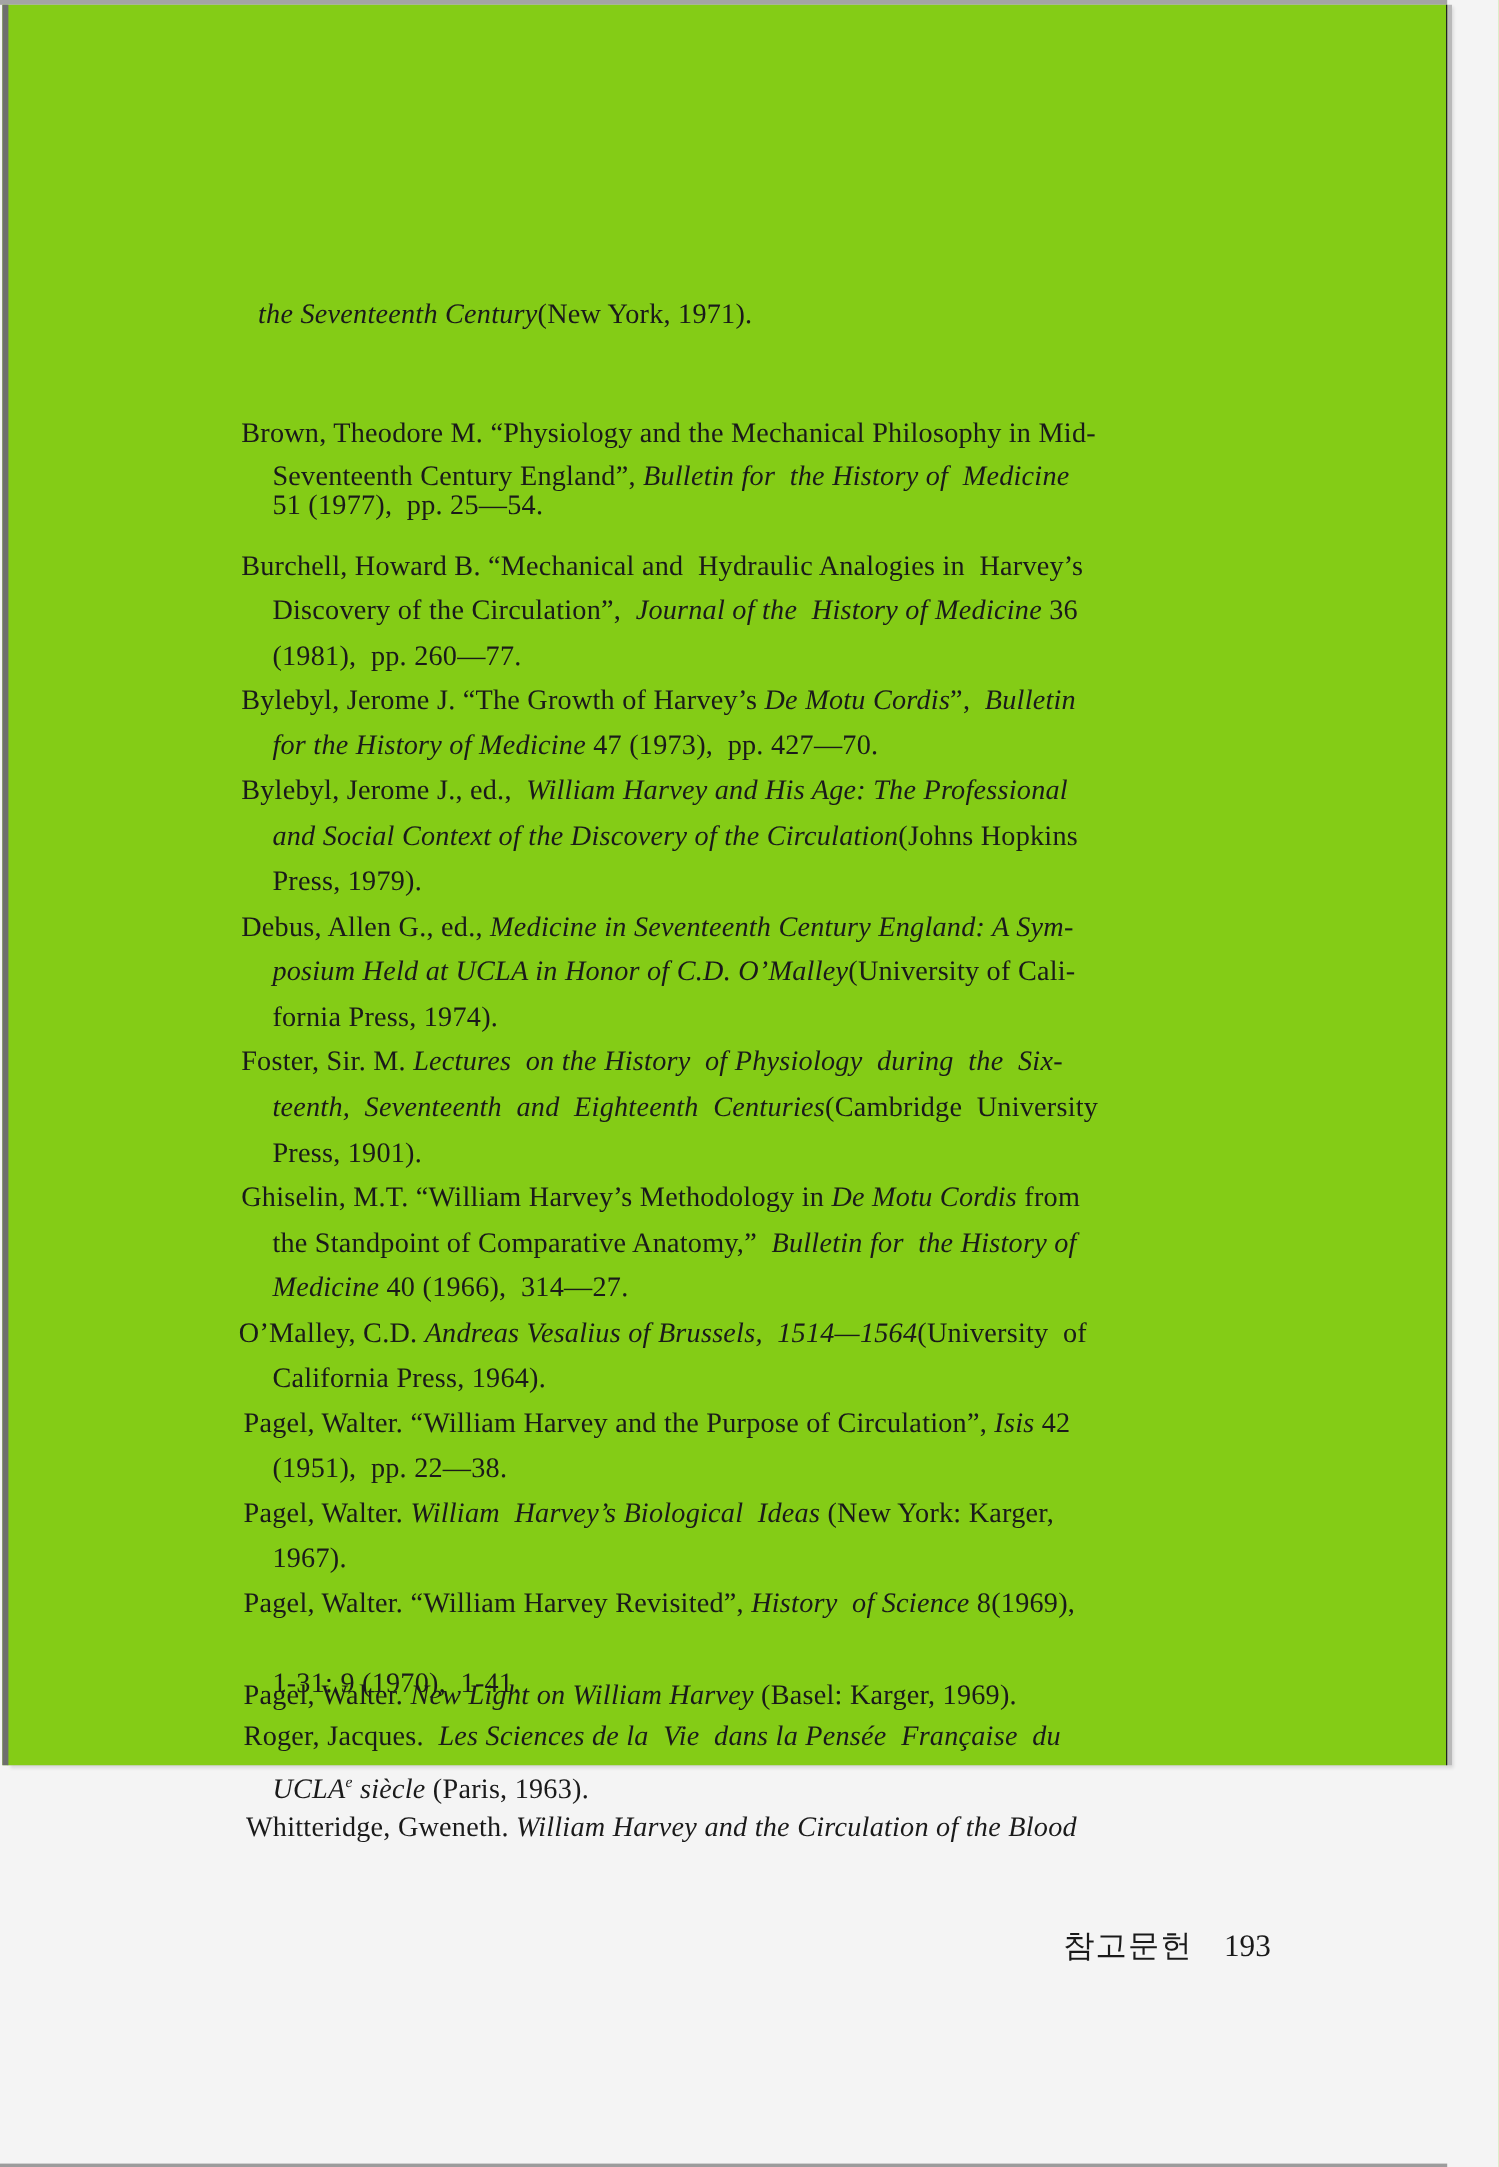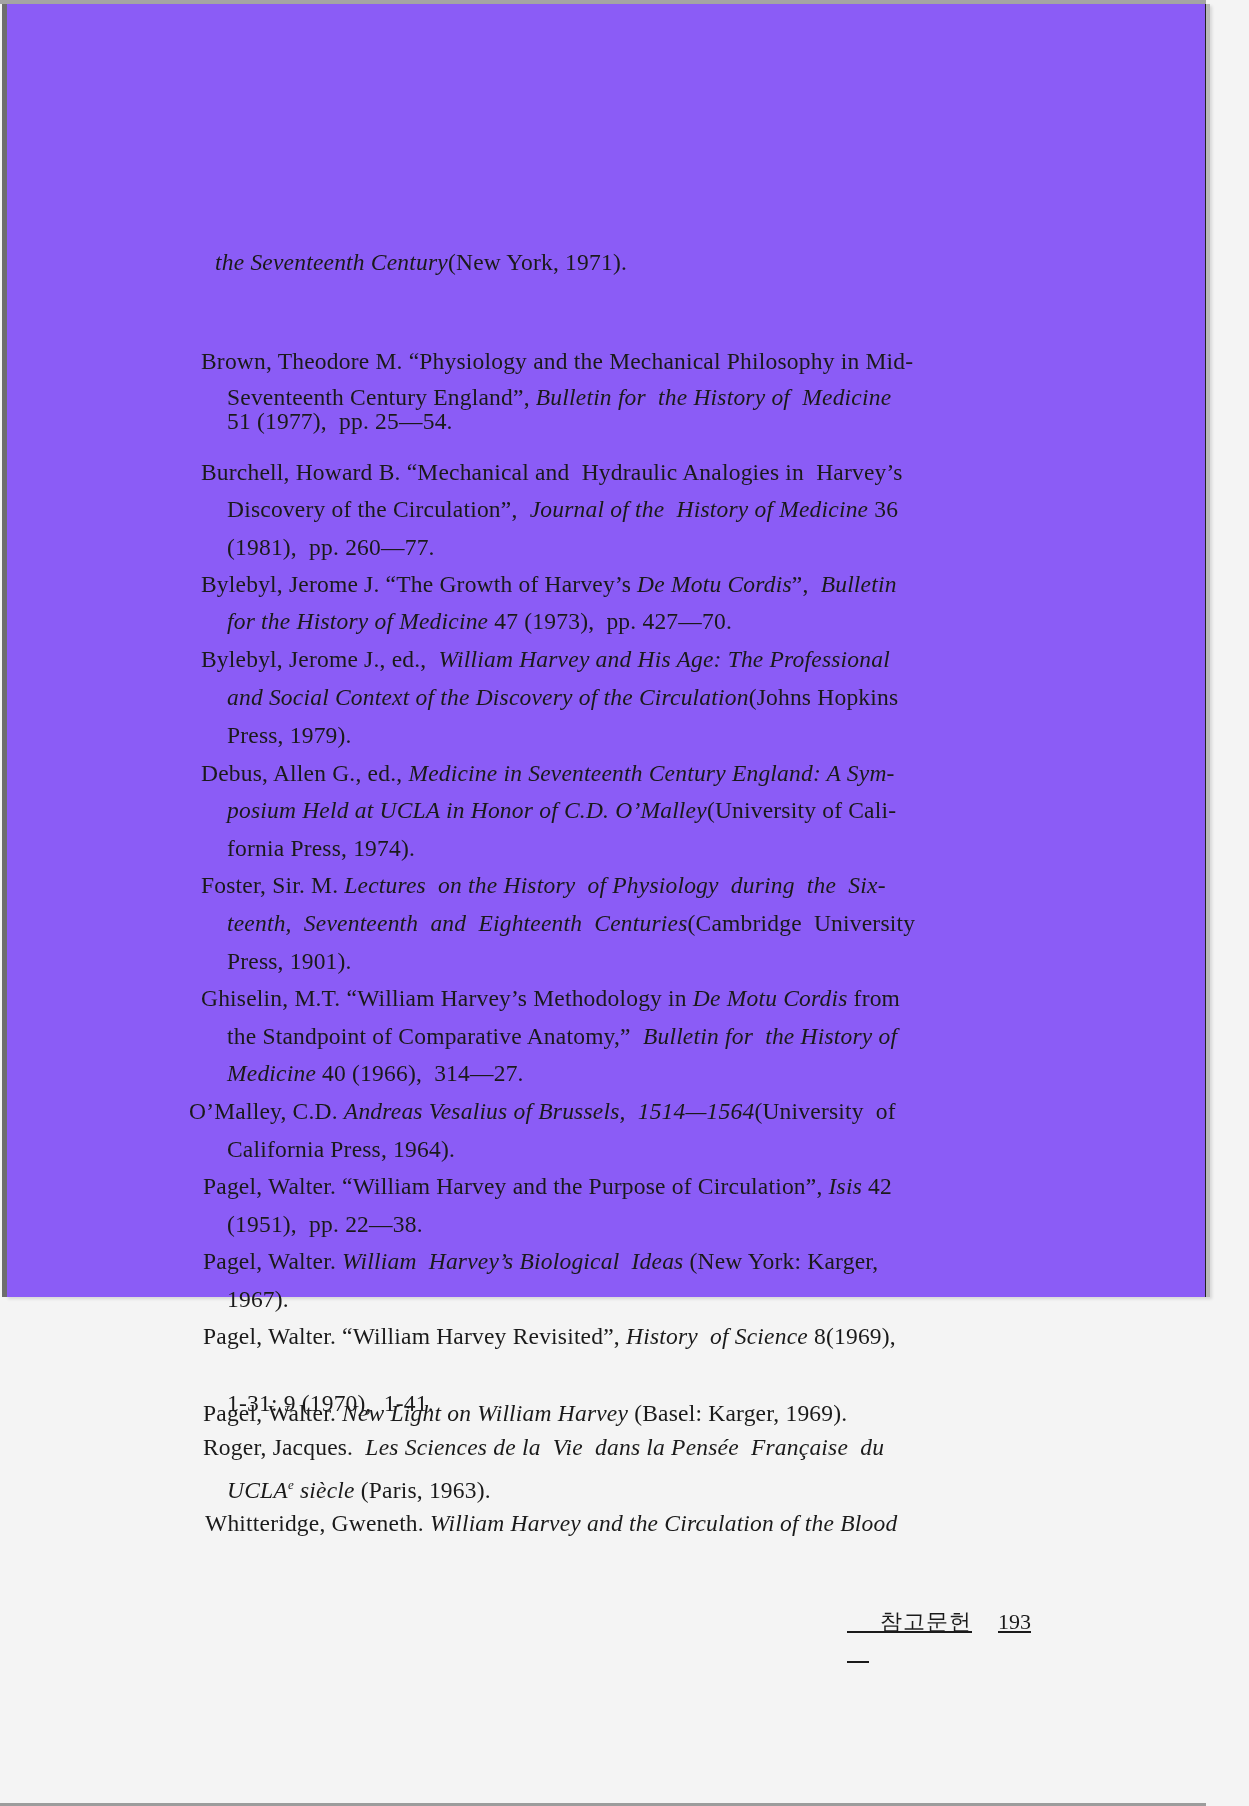--- a/index.html
+++ b/index.html
@@ -6,22 +6,22 @@
   body {
     width: 1249px; height: 1806px; position: relative; overflow: hidden;
     background: #f4f4f4;
     font-family: "Liberation Serif", "DejaVu Serif", serif;
     color: #1a1a1a;
   }
   .viewer {
     position: absolute; left: 0; top: 0; width: 1249px; height: 1806px;
   }
   .page {
-    position: absolute; left: 2px; top: 4px; width: 1198px; height: 1293px;
-    background: #8b5cf6;
+    position: absolute; left: 2px; top: 4px; width: 1198px; height: 1467px;
+    background: #84cc16;
     border-left: 5px solid #6e6e6e;
     border-right: 1px solid #222;
     box-shadow: 4px 0 0 #b9b9b9, 6px 2px 3px rgba(0,0,0,0.12);
   }
   .top-bar {
     position: absolute; left: 0; top: 0; width: 1206px; height: 4px; background: #a4a4a4;
   }
   .bottom-bar {
     position: absolute; left: 0; top: 1803px; width: 1206px; height: 3px; background: #9c9c9c;
   }
@@ -29,21 +29,21 @@
     position: absolute; white-space: pre; font-size: 23.5px; line-height: 30px;
     letter-spacing: 0.2px;
   }
   .line .it { font-style: italic; }
   .heading {
     position: absolute; white-space: pre; font-family: "DejaVu Sans", sans-serif;
     font-size: 22px; line-height: 30px; color: #222;
   }
   .heading .num { font-family: "Liberation Serif", serif; margin-right: 14px; }
   .footer {
-    position: absolute; white-space: pre; font-size: 22px; line-height: 30px; text-decoration: underline;
+    position: absolute; white-space: pre; font-size: 26px; line-height: 30px;
   }
   .footer .label { font-family: "DejaVu Serif", serif; letter-spacing: 1px; }
   .footer .pg { margin-left: 26px; }
 </style>
 </head>
 <body>
 
 <div class="viewer">
   <div class="top-bar"></div>
   <div class="page">
@@ -62,21 +62,21 @@
         <div class="line" style="left: 220px; top: 716px;"><span>Press, 1979).</span></div>
         <div class="line" style="left: 194px; top: 754px;"><span>Debus, Allen G., ed., </span><span class="it">Medicine in Seventeenth Century England: A Sym-</span></div>
         <div class="line" style="left: 220px; top: 791px;"><span class="it">posium Held at UCLA in Honor of C.D. O’Malley</span><span>(University of Cali-</span></div>
         <div class="line" style="left: 220px; top: 829px;"><span>fornia Press, 1974).</span></div>
         <div class="line" style="left: 194px; top: 866px;"><span>Foster, Sir. M. </span><span class="it">Lectures  on the History  of Physiology  during  the  Six-</span></div>
         <div class="line" style="left: 220px; top: 904px;"><span class="it">teenth,  Seventeenth  and  Eighteenth  Centuries</span><span>(Cambridge  University</span></div>
         <div class="line" style="left: 220px; top: 942px;"><span>Press, 1901).</span></div>
         <div class="line" style="left: 194px; top: 979px;"><span>Ghiselin, M.T. “William Harvey’s Methodology in </span><span class="it">De Motu Cordis</span><span> from</span></div>
         <div class="line" style="left: 220px; top: 1017px;"><span>the Standpoint of Comparative Anatomy,”  </span><span class="it">Bulletin for  the History of</span></div>
         <div class="line" style="left: 220px; top: 1054px;"><span class="it">Medicine</span><span> 40 (1966),  314—27.</span></div>
-        <div class="line" style="left: 182px; top: 1092px; text-align: right;"><span>O’Malley, C.D. </span><span class="it">Andreas Vesalius of Brussels,  1514—1564</span><span>(University  of</span></div>
+        <div class="line" style="left: 192px; top: 1092px; text-align: right;"><span>O’Malley, C.D. </span><span class="it">Andreas Vesalius of Brussels,  1514—1564</span><span>(University  of</span></div>
         <div class="line" style="left: 220px; top: 1130px;"><span>California Press, 1964).</span></div>
         <div class="line" style="left: 196px; top: 1167px;"><span>Pagel, Walter. “William Harvey and the Purpose of Circulation”, </span><span class="it">Isis</span><span> 42</span></div>
         <div class="line" style="left: 220px; top: 1205px;"><span>(1951),  pp. 22—38.</span></div>
         <div class="line" style="left: 196px; top: 1242px;"><span>Pagel, Walter. </span><span class="it">William  Harvey’s Biological  Ideas</span><span> (New York: Karger,</span></div>
         <div class="line" style="left: 220px; top: 1280px;"><span>1967).</span></div>
         <div class="line" style="left: 196px; top: 1317px;"><span>Pagel, Walter. “William Harvey Revisited”, </span><span class="it">History  of Science</span><span> 8(1969),</span></div>
         <div class="line" style="left: 220px; top: 1384px;"><span>1-31: 9 (1970),  1-41.</span></div>
         <div class="line" style="left: 196px; top: 1394px;"><span>Pagel, Walter. </span><span class="it">New Light on William Harvey</span><span> (Basel: Karger, 1969).</span></div>
         <div class="line" style="left: 196px; top: 1428px;"><span>Roger, Jacques.  </span><span class="it">Les Sciences de la  Vie  dans la Pensée  Française  du</span></div>
         <div class="line" style="left: 220px; top: 1466px;"><span class="it">UCLA</span><sup class="it" style="font-size: 13px; vertical-align: 9px;">e</sup><span class="it"> siècle</span><span> (Paris, 1963).</span></div>

